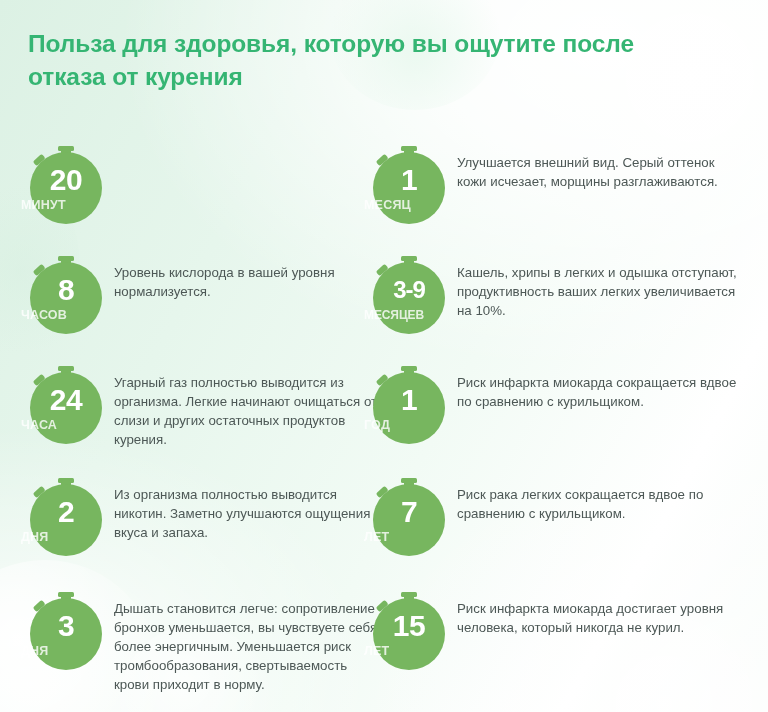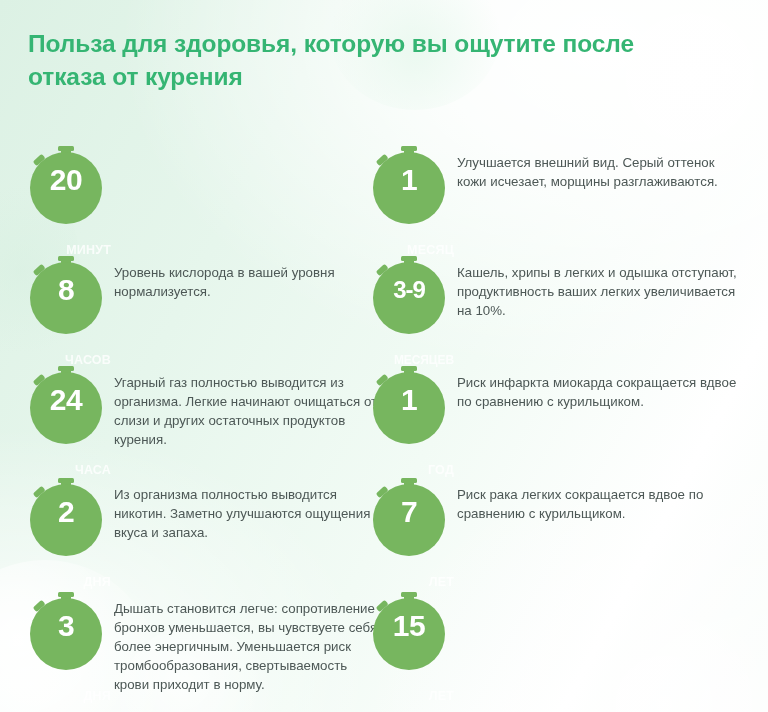--- a/index.html
+++ b/index.html
@@ -84,26 +84,25 @@
     text-align:center;
     color:#ffffff;font-weight:bold;
     font-size:30px;line-height:40px;
     margin-top:8px;
     letter-spacing:-0.5px;
     white-space:nowrap;
   }
   .watch .num.wide{font-size:24px;letter-spacing:-1px;}
   .watch .unit{
     position:absolute;left:-9px;top:52px;width:90px;
-    text-align:right;
+    text-align:left;
     color:rgba(255,255,255,0.80);
     font-weight:bold;font-size:12.5px;line-height:14px;
     letter-spacing:0.2px;
     white-space:nowrap;
-    margin-top:45px;
   }
   .watch .unit.small{font-size:12px;letter-spacing:-0.1px;}
 
   
   .desc{
     position:absolute;left:88px;top:22px;
     color:#4d5856;
     font-size:13.3px;line-height:1.42;
     width:268px;
   }
@@ -227,16 +226,17 @@
       </div>
       <div class="row" style="position: absolute; top: 446px; left: 0px; right: 5px;">
         <div class="watch">
           <div class="nub"></div>
           <div class="crown-cap"></div>
           <div class="crown"></div>
           <div class="body"></div>
           <div class="num">15</div>
           <div class="unit">ЛЕТ</div>
         </div>
+        <div class="desc">Риск инфаркта миокарда достигает уровня человека, который никогда не курил.</div>
       </div>
     </div>
 
 </div>
 
 </body></html>

